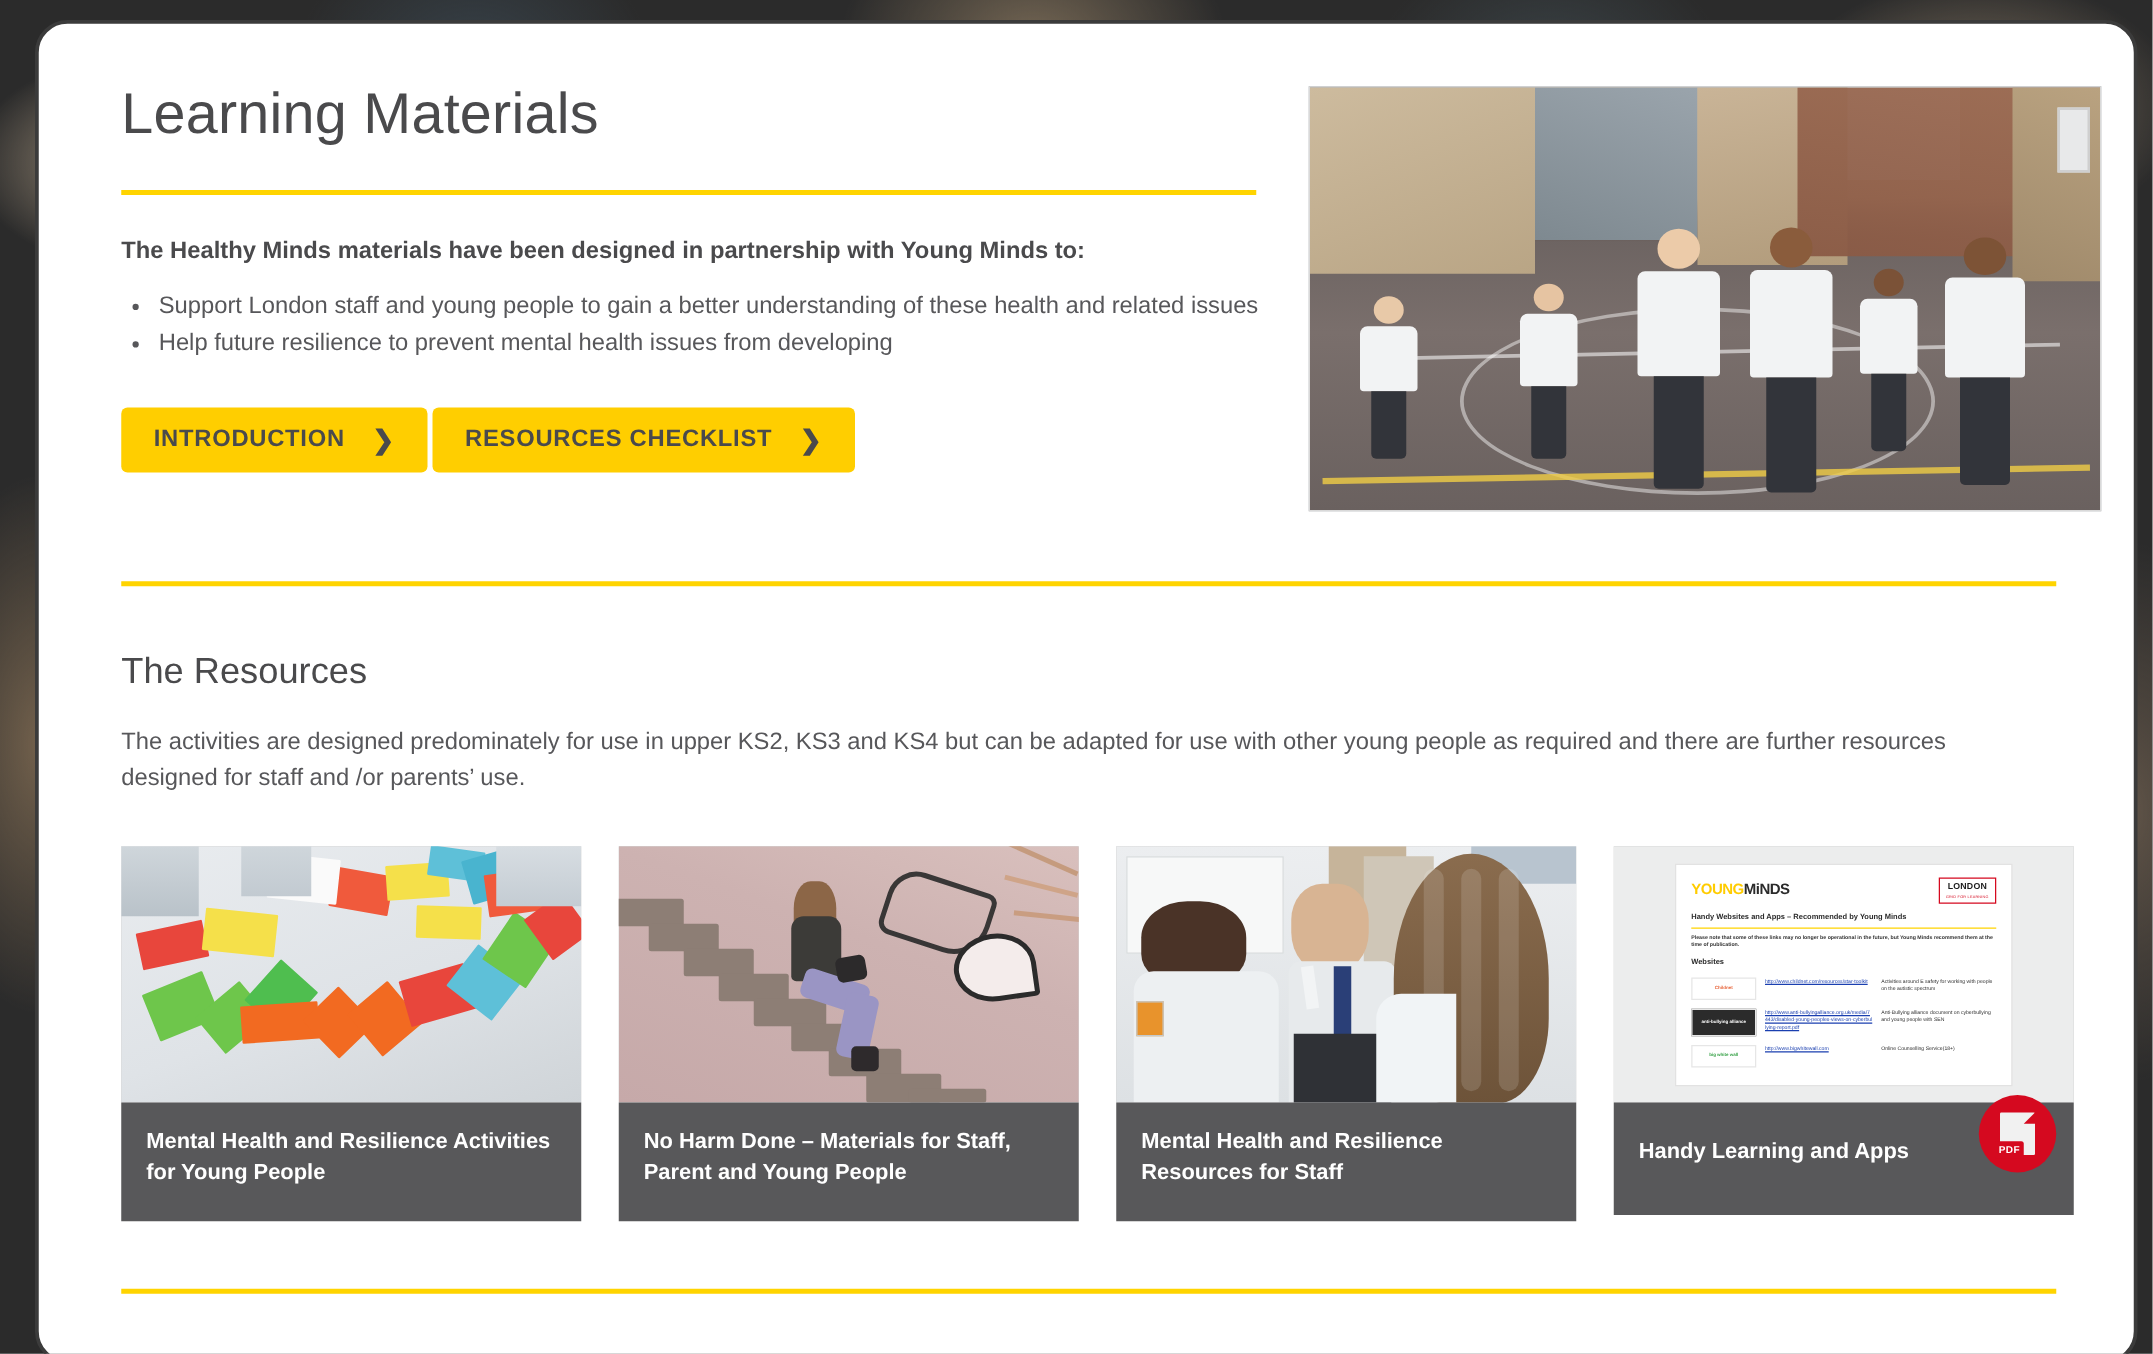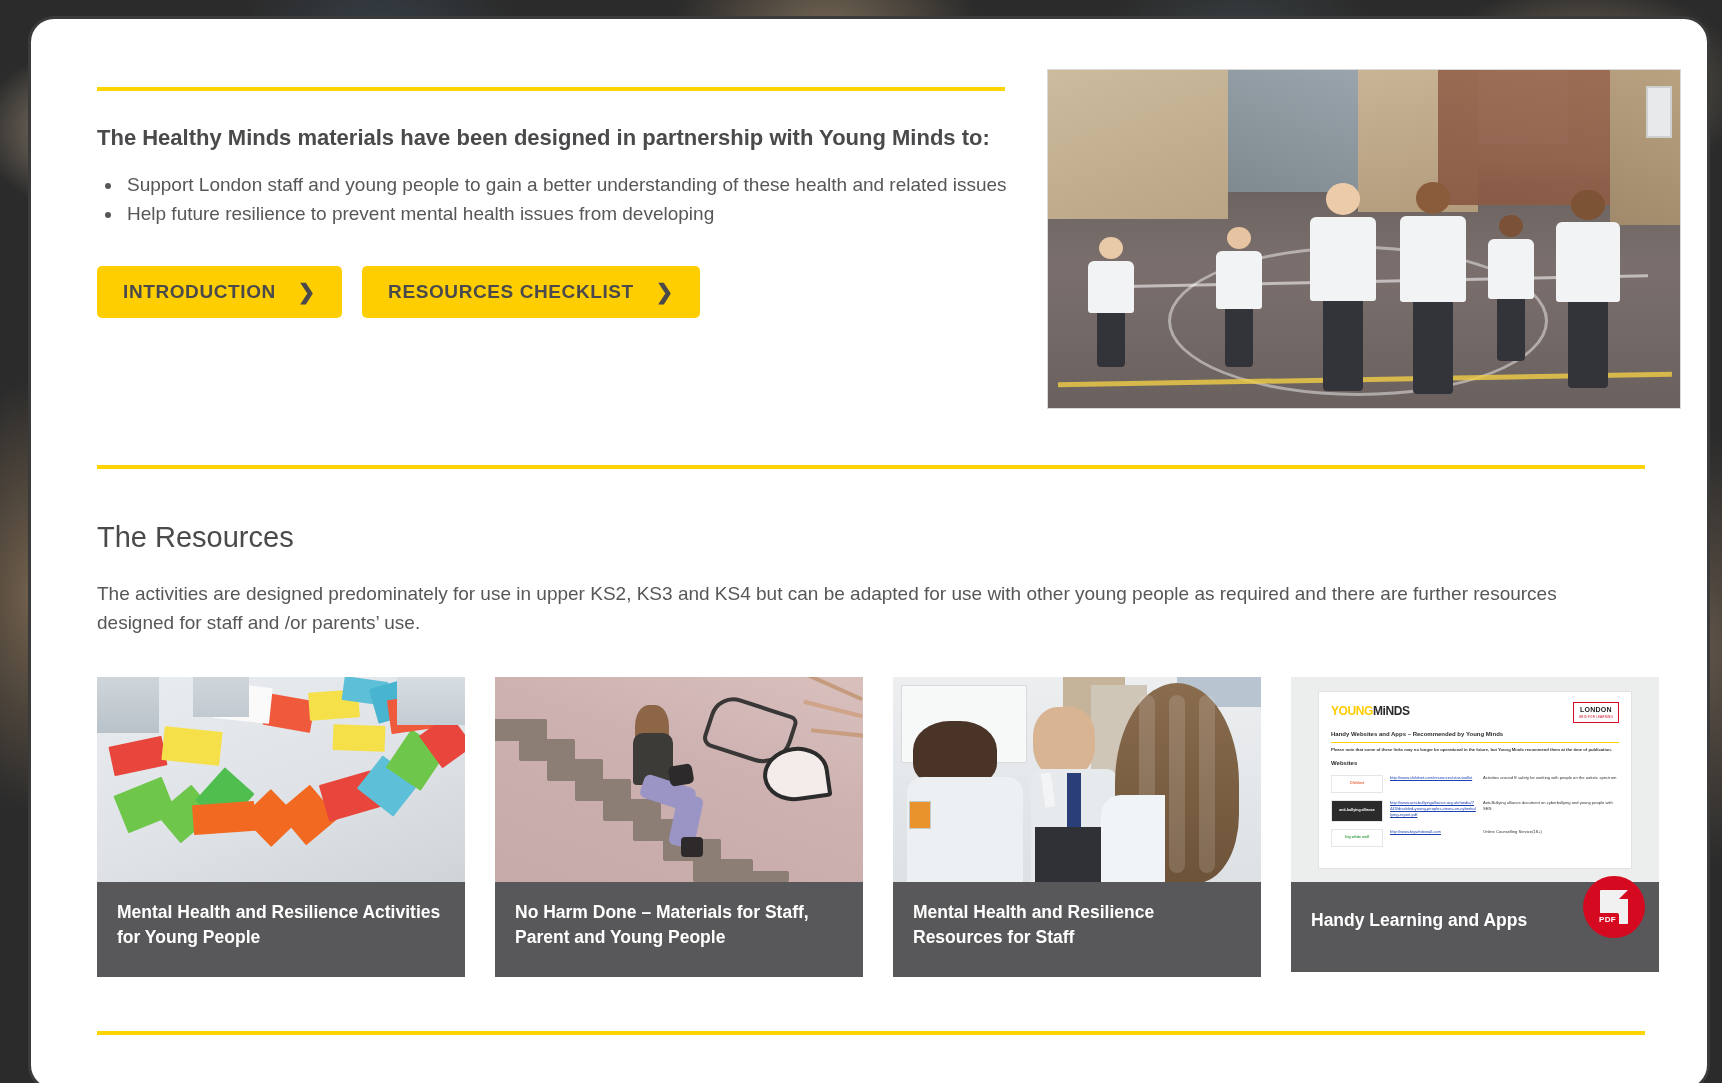--- a/index.html
+++ b/index.html
@@ -78,36 +78,36 @@
     padding-bottom: 14px;
   }
   .title-rule {
     height: 4px;
     background: #ffd400;
     width: 908px;
     margin-top: 22px;
   }
 
   .lead {
-    font-size: 22px;
+    font-size: 19px;
     font-weight: bold;
     color: #4a4a4c;
     margin-top: 32px;
     line-height: 1.35;
   }
 
   ul.bullets {
     margin: 18px 0 0 26px;
     color: #57575a;
     font-size: 19px;
     line-height: 1.45;
   }
   ul.bullets li { margin-bottom: 2px; padding-left: 4px; }
 
-  .btn-row { display: flex; gap: 20px; margin-top: 38px; }
+  .btn-row { display: flex; gap: 4px; margin-top: 38px; }
   .btn {
     background: #ffce00;
     border: none;
     border-radius: 5px;
     height: 52px;
     display: inline-flex;
     align-items: center;
     gap: 22px;
     padding: 0 26px;
     color: #4a4a4c;
@@ -247,21 +247,21 @@
   .sticky { position:absolute; border-radius:1px; }
   .t1kid { position:absolute; top:0; }
 
   .t2 { position:absolute; inset:0; background:linear-gradient(180deg,#eceef0,#dde1e4); }
 
   .t3 { position:absolute; inset:0; background:linear-gradient(200deg,#d9c0bd 0%,#cdb2b1 40%,#c6a9a9 100%); }
   .step { position:absolute; background:#8d7e75; border-radius:2px; }
 
   .t4 { position:absolute; inset:0; background:#eceded; display:flex; align-items:center; justify-content:center; }
   .pdf-page {
-    width: 312px; height: 176px;
+    width: 268px; height: 176px;
     background:#fff;
     box-shadow: 0 0 0 1px #e2e2e2;
     padding: 10px 12px;
     font-size: 4.6px;
     line-height: 1.5;
     color:#444;
     overflow:hidden;
     position:relative;
   }
   .ym-logo { font-size: 12px; font-weight: bold; letter-spacing: -0.4px; }
@@ -291,20 +291,21 @@
 </head>
 <body>
 
 <div id="bg"></div>
 
 <div id="page-card">
   <div class="inner">
 
     <section class="hero">
       <div class="hero-left">
+        <h1 class="page-title">Learning Materials</h1>
         <div class="title-rule"></div>
 
         <p class="lead">The Healthy Minds materials have been designed in partnership with Young Minds to:</p>
 
         <ul class="bullets">
           <li>Support London staff and young people to gain a better understanding of these health and related issues</li>
           <li>Help future resilience to prevent mental health issues from developing</li>
         </ul>
 
         <div class="btn-row">

